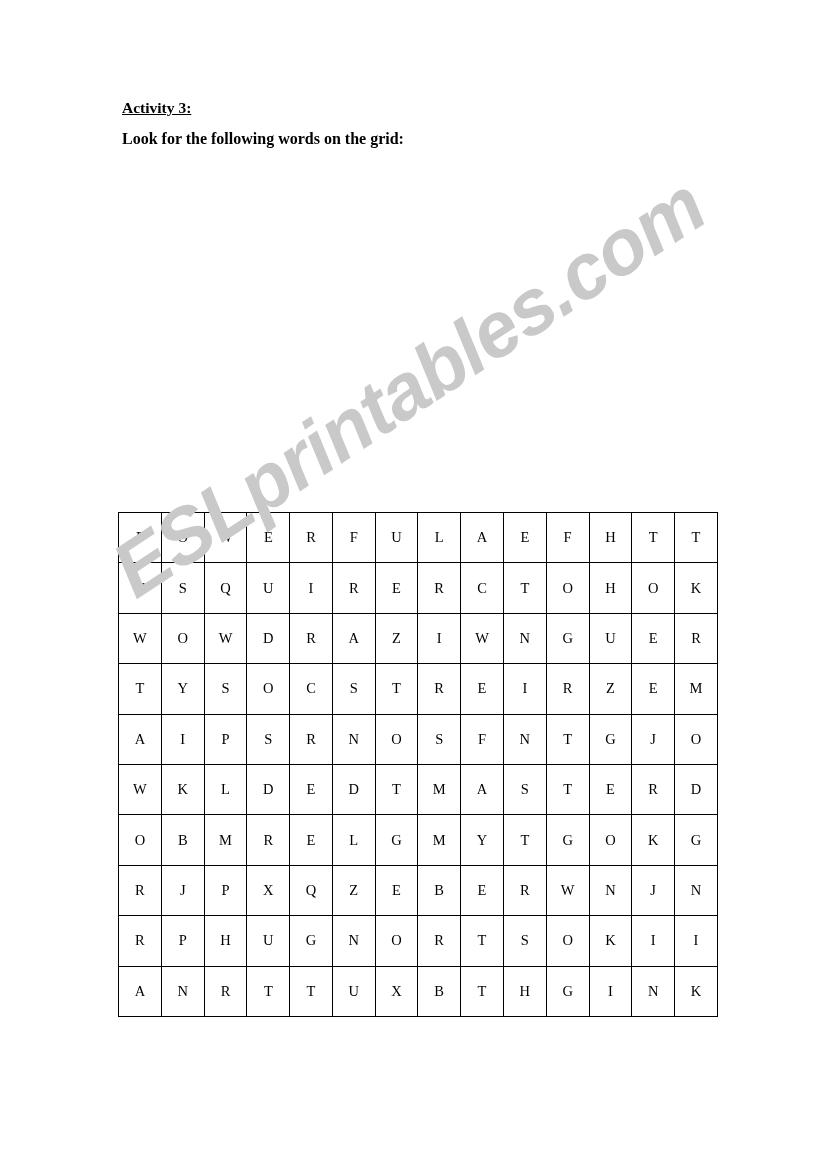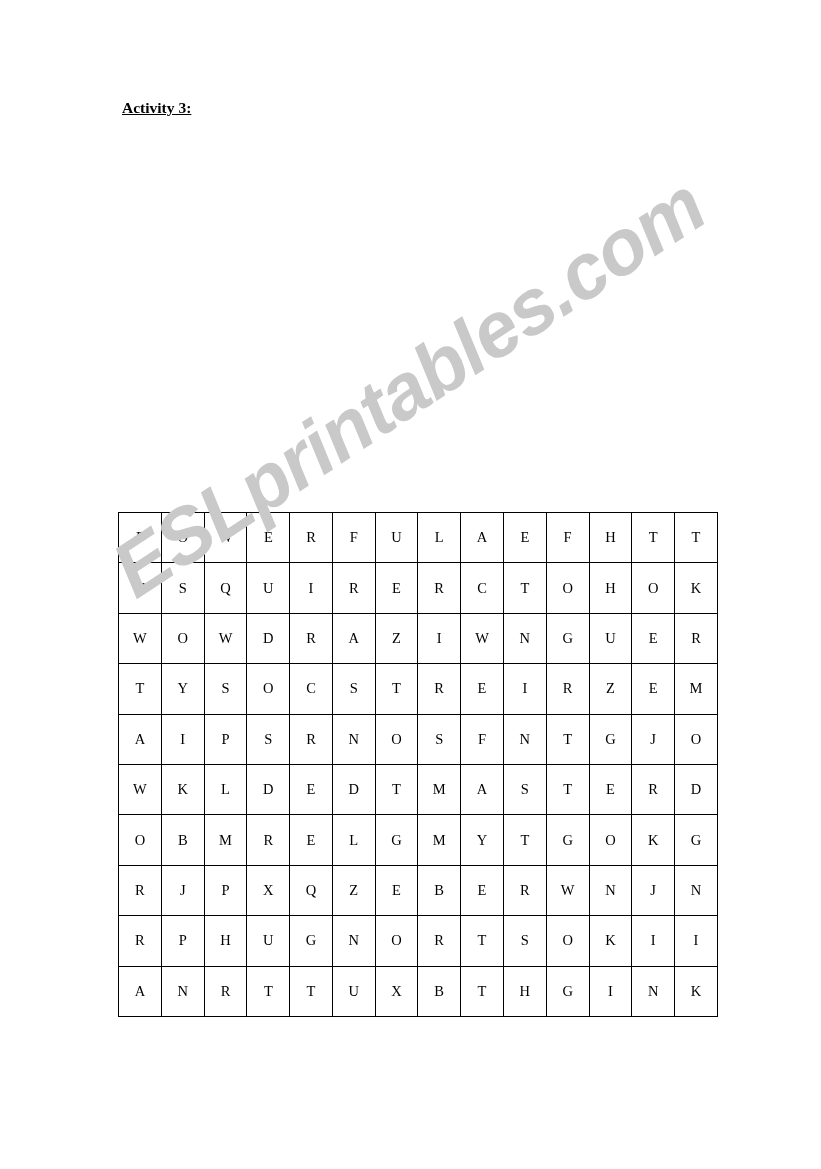--- a/index.html
+++ b/index.html
@@ -104,20 +104,21 @@
     padding: 0;
   }
 </style>
 </head>
 <body>
 
 <div id="page">
 
   <div id="activity-heading">Activity 3:</div>
 
+  <div id="instruction-line">Look for the following words on the grid:</div>
 
 
 
   <table id="word-grid">
     <tbody id="word-grid-body">
         <tr>
           <td>P</td>
           <td>O</td>
           <td>W</td>
           <td>E</td>

